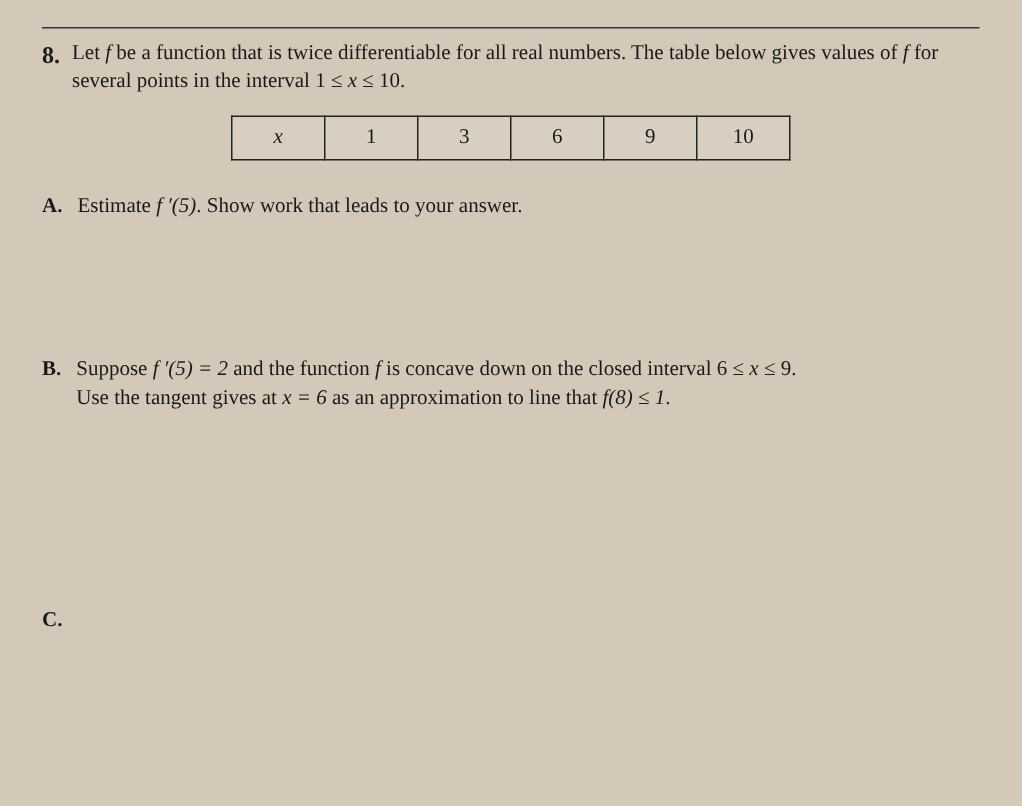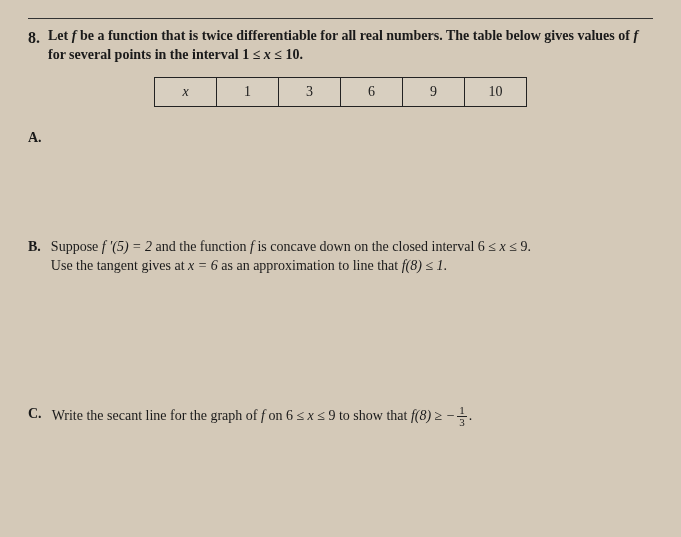--- a/index.html
+++ b/index.html
@@ -26,21 +26,20 @@
       gap: 8px;
       margin-bottom: 12px;
       line-height: 1.35;
     }
     .question-number {
       font-weight: bold;
       flex-shrink: 0;
     }
     .question-text {
       font-size: 14px;
-      font-weight: bold;
     }
     .italic {
       font-style: italic;
     }
     table.data-table {
       border-collapse: collapse;
       margin: 8px auto 22px auto;
     }
     table.data-table td {
       border: 1px solid #222;
@@ -109,28 +108,28 @@
     <td>3</td>
     <td>6</td>
     <td>9</td>
     <td>10</td>
   </tr>
 </tbody>
   </table>
 
 <div class="part">
   <div class="part-label">A.</div>
+  <div>
+    <span>Estimate </span><span class="italic">f ′(5)</span><span>. Show work that leads to your answer.</span>
+  </div>
 </div>
 
 <div class="part part-b">
   <div class="part-label">B.</div>
   <div>
     <span>Suppose </span><span class="italic">f ′(5) = 2</span><span> and the function </span><span class="italic">f</span><span> is concave down on the closed interval 6 ≤ </span><span class="italic">x</span><span> ≤ 9.</span><br>
     <span>Use the tangent gives at </span><span class="italic">x = 6</span><span> as an approximation to line that </span><span class="italic">f(8) ≤ 1</span><span>.</span>
   </div>
 </div>
 
 <div class="part part-c">
   <div class="part-label">C.</div>
-  <div>
-    <span>Write the secant line for the graph of </span><span class="italic">f</span><span> on 6 ≤ </span><span class="italic">x</span><span> ≤ 9 to show that </span><span class="italic">f(8) ≥ −</span><span class="frac"><span class="num">1</span><span class="den">3</span></span><span>.</span>
-  </div>
 </div>
 
 </body></html>

